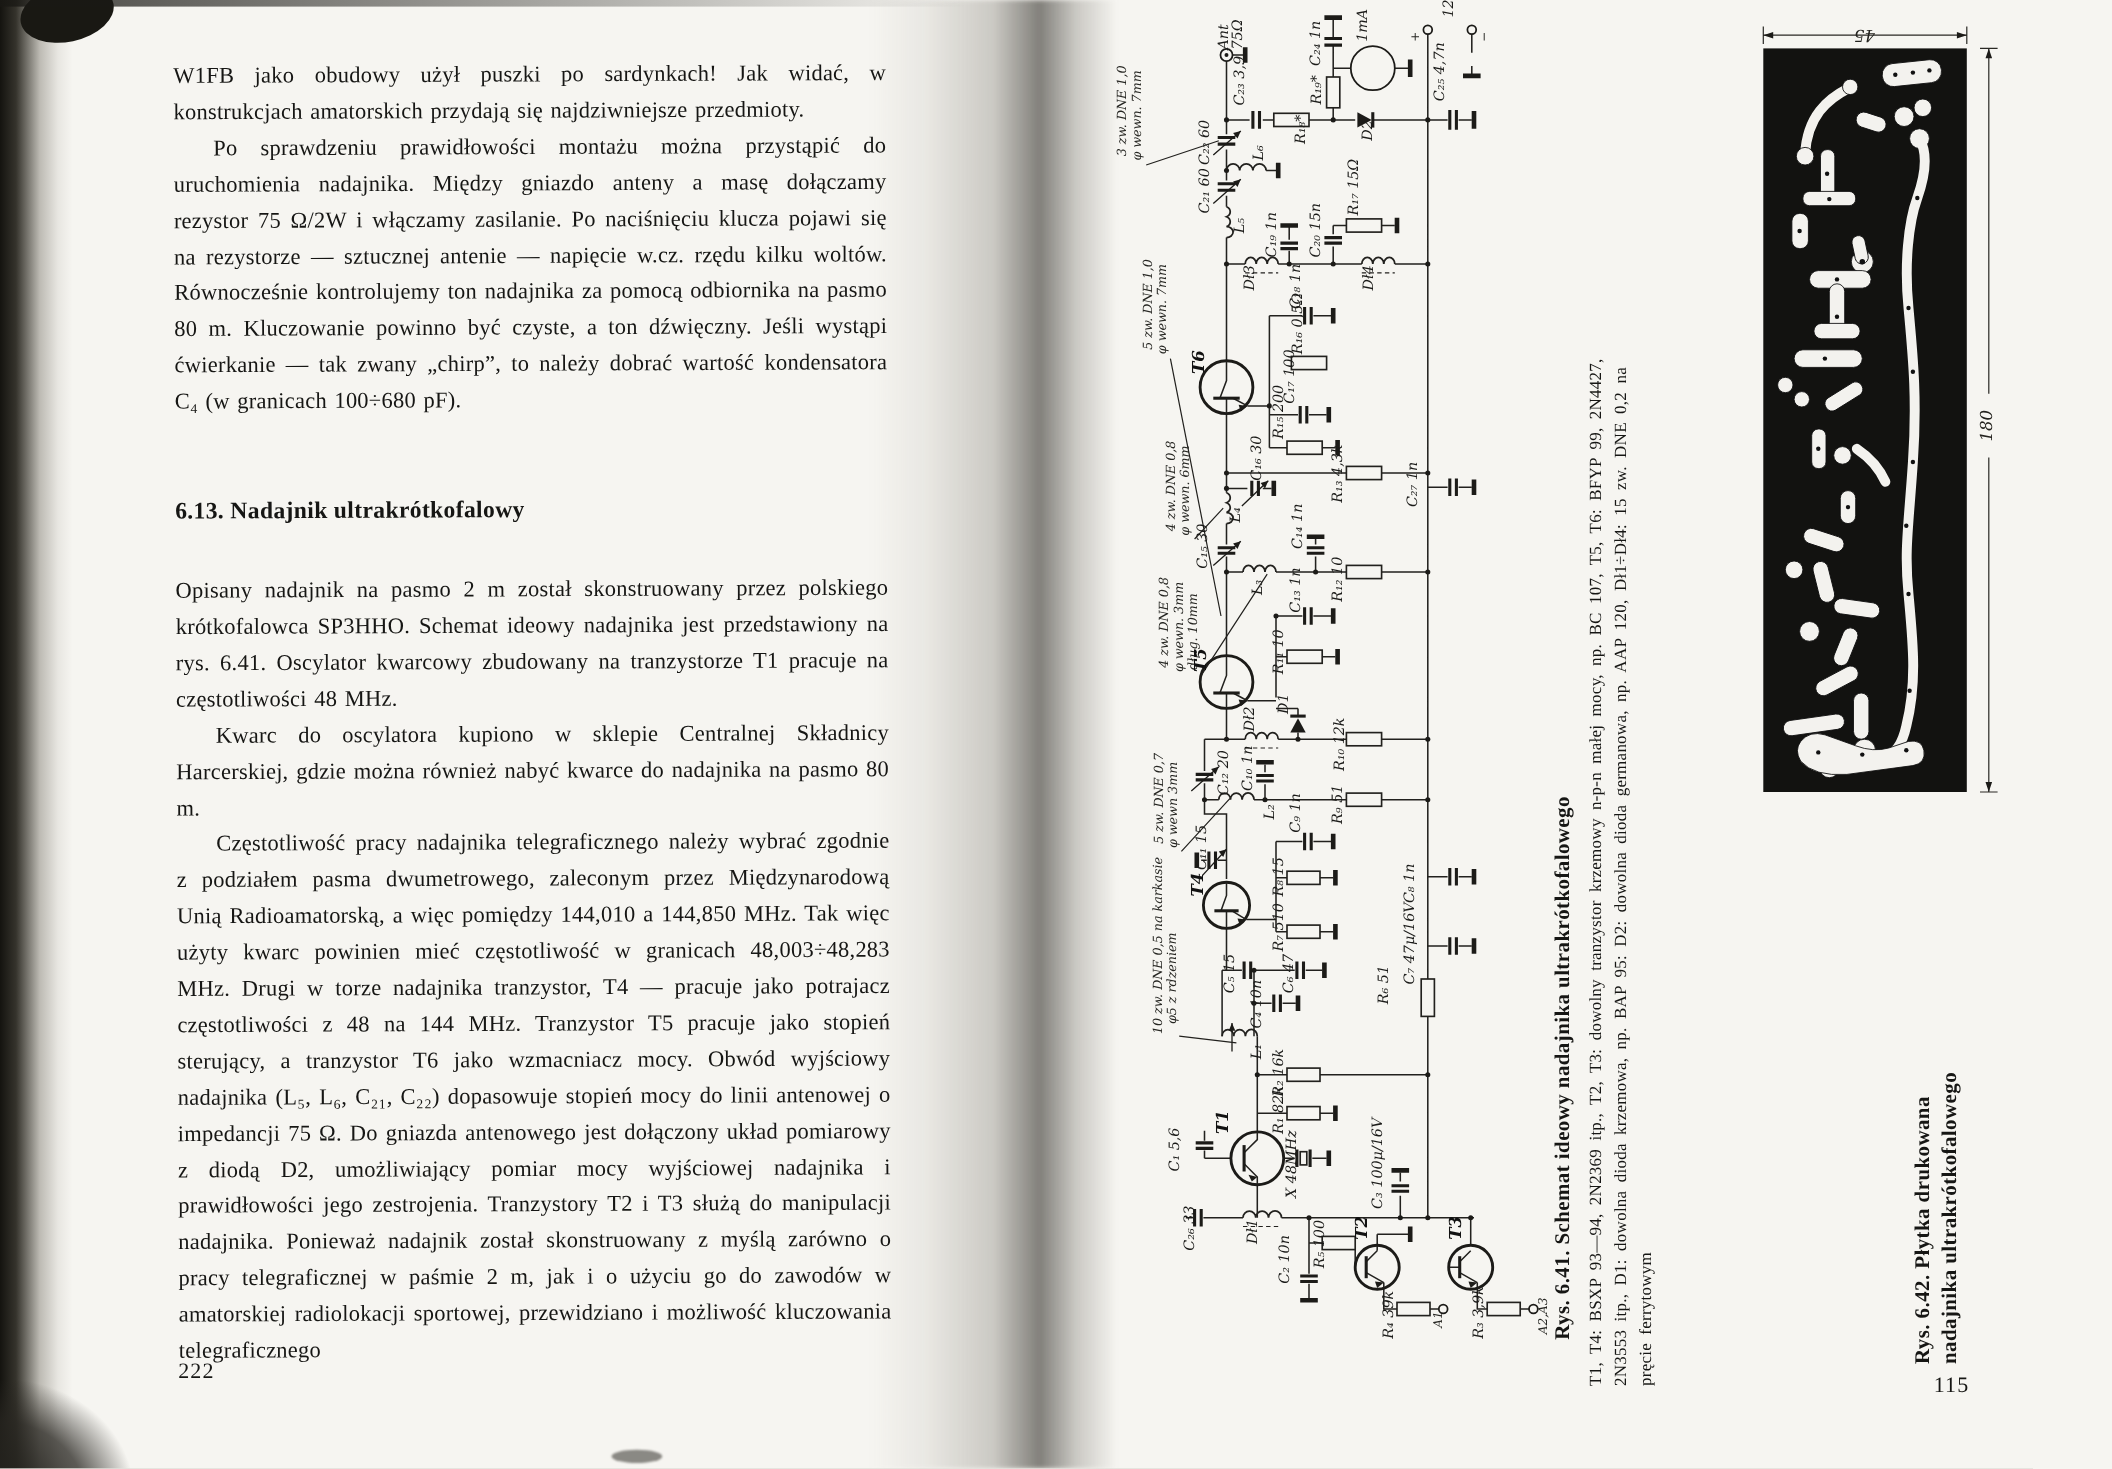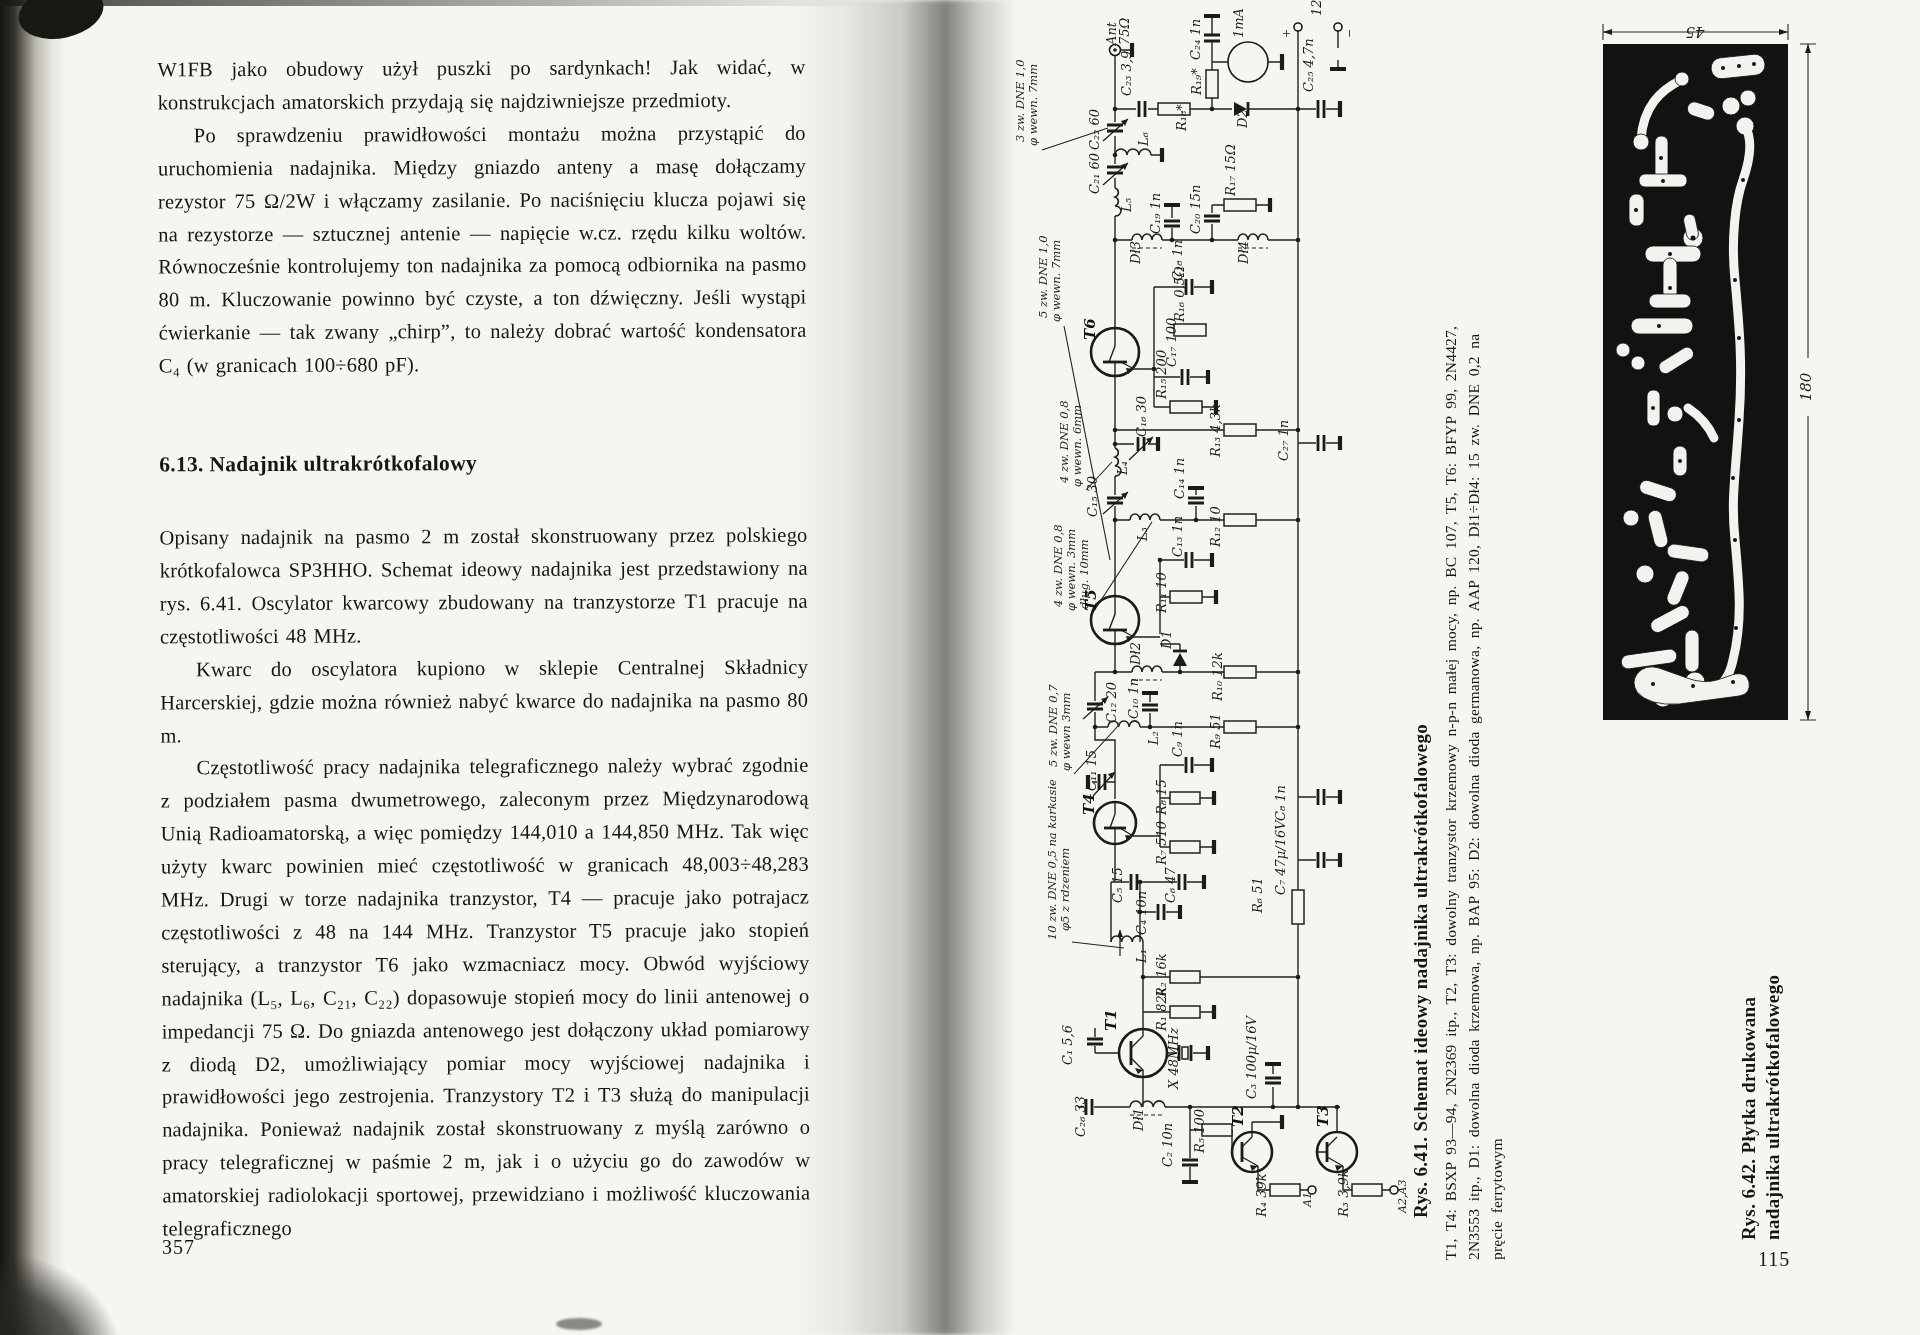--- a/index.html
+++ b/index.html
@@ -68,21 +68,21 @@
   <div class="smudge-b"></div>
 
   <div class="page-left">
     <p>W1FB jako obudowy użył puszki po sardynkach! Jak widać, w konstrukcjach amatorskich przydają się najdziwniejsze przedmioty.</p>
     <p class="ind">Po sprawdzeniu prawidłowości montażu można przystąpić do uruchomienia nadajnika. Między gniazdo anteny a masę dołączamy rezystor 75 Ω/2W i włączamy zasilanie. Po naciśnięciu klucza pojawi się na rezystorze — sztucznej antenie — napięcie w.cz. rzędu kilku woltów. Równocześnie kontrolujemy ton nadajnika za pomocą odbiornika na pasmo 80 m. Kluczowanie powinno być czyste, a ton dźwięczny. Jeśli wystąpi ćwierkanie — tak zwany „chirp”, to należy dobrać wartość kondensatora C₄ (w granicach 100÷680 pF).</p>
     <h2 class="h613">6.13. Nadajnik ultrakrótkofalowy</h2>
     <p>Opisany nadajnik na pasmo 2 m został skonstruowany przez polskiego krótkofalowca SP3HHO. Schemat ideowy nadajnika jest przedstawiony na rys. 6.41. Oscylator kwarcowy zbudowany na tranzystorze T1 pracuje na częstotliwości 48 MHz.</p>
     <p class="ind">Kwarc do oscylatora kupiono w sklepie Centralnej Składnicy Harcerskiej, gdzie można również nabyć kwarce do nadajnika na pasmo 80 m.</p>
     <p class="ind">Częstotliwość pracy nadajnika telegraficznego należy wybrać zgodnie z podziałem pasma dwumetrowego, zaleconym przez Międzynarodową Unią Radioamatorską, a więc pomiędzy 144,010 a 144,850 MHz. Tak więc użyty kwarc powinien mieć częstotliwość w granicach 48,003÷48,283 MHz. Drugi w torze nadajnika tranzystor, T4 — pracuje jako potrajacz częstotliwości z 48 na 144 MHz. Tranzystor T5 pracuje jako stopień sterujący, a tranzystor T6 jako wzmacniacz mocy. Obwód wyjściowy nadajnika (L₅, L₆, C₂₁, C₂₂) dopasowuje stopień mocy do linii antenowej o impedancji 75 Ω. Do gniazda antenowego jest dołączony układ pomiarowy z diodą D2, umożliwiający pomiar mocy wyjściowej nadajnika i prawidłowości jego zestrojenia. Tranzystory T2 i T3 służą do manipulacji nadajnika. Ponieważ nadajnik został skonstruowany z myślą zarówno o pracy telegraficznej w paśmie 2 m, jak i o użyciu go do zawodów w amatorskiej radiolokacji sportowej, przewidziano i możliwość kluczowania telegraficznego</p>
   </div>
-  <div class="pageno" id="pn262">357</div>
+  <div class="pageno" id="pn262">222</div>
 
   <svg id="schematic" style="position:absolute;left:1000px;top:0;" width="420" height="1220" viewBox="0 0 420 1220">
 
     <path class="w" d="M115,55 V109 M120,50 H130
       M115,109 H136 M148,109 H158 M190,109 H232 M248,109 H298
       M212,109 V98 M212,70 V41 M212,34 V18
       M212,62 H228 M268,62 H280
       M298,31 V1107
       M338,31 V48 M338,60 V68
       M298,109 H316 M326,109 H338

